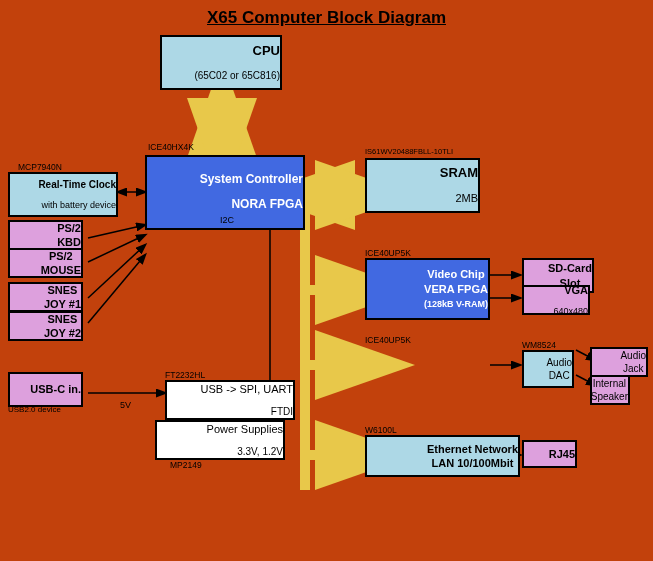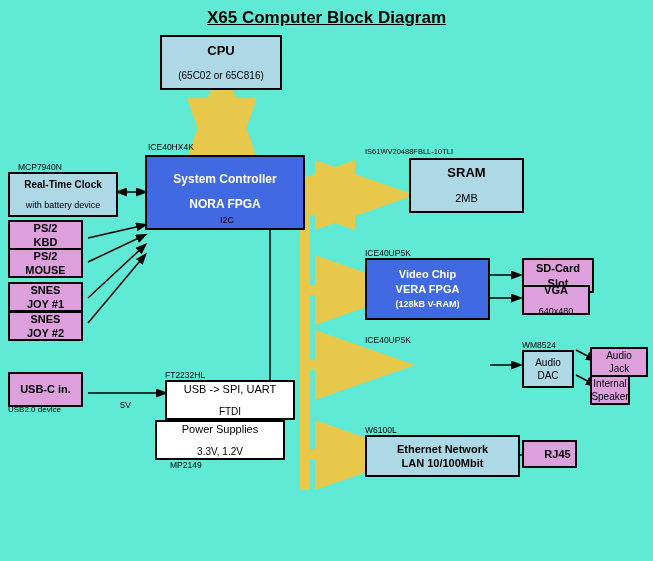--- a/index.html
+++ b/index.html
@@ -8,36 +8,36 @@
       font-family: Arial, sans-serif;
       width: 653px;
       height: 561px;
       overflow: hidden;
       position: relative;
     }
     .diagram {
       position: relative;
       width: 653px;
       height: 561px;
-      background: #5eead4;
+      background: #c2410c;
     }
     .title {
       text-align: center;
       font-size: 17px;
       font-weight: bold;
       text-decoration: underline;
       padding-top: 8px;
       color: #000;
     }
     
     .box {
       position: absolute;
       display: flex;
       flex-direction: column;
-      align-items: center;
+      align-items: flex-end;
       justify-content: center;
       text-align: center;
       border: 2px solid #000;
       font-size: 11px;
       line-height: 1.3;
       gap: 9px;
     }
     .box-blue-dark {
       background: #4169e1;
       color: #fff;
@@ -151,21 +151,21 @@
 
   <div class="box box-blue-dark" style="left:145px;top:155px;width:160px;height:75px;">
     <span style="font-size:12px;">System Controller</span>
     <span style="font-size:12px;">NORA FPGA</span>
   </div>
 
   <div style="position:absolute;left:220px;top:215px;font-size:9px;">I2C</div>
 
   <div class="chip-label" style="left:365px;top:147px;font-size:7.5px;">IS61WV20488FBLL-10TLI</div>
 
-  <div class="box box-blue-light" style="left:365px;top:158px;width:115px;height:55px;margin-left:44px;">
+  <div class="box box-blue-light" style="left:365px;top:158px;width:115px;height:55px;">
     <span style="font-weight:bold;font-size:13px;">SRAM</span>
     <span style="font-size:11px;">2MB</span>
   </div>
 
   <div class="chip-label" style="left:18px;top:162px;">MCP7940N</div>
 
   <div class="box box-blue-light" style="left:8px;top:172px;width:110px;height:45px;">
     <span style="font-size:10px;font-weight:bold;">Real-Time Clock</span>
     <span style="font-size:9px;">with battery device</span>
   </div>

